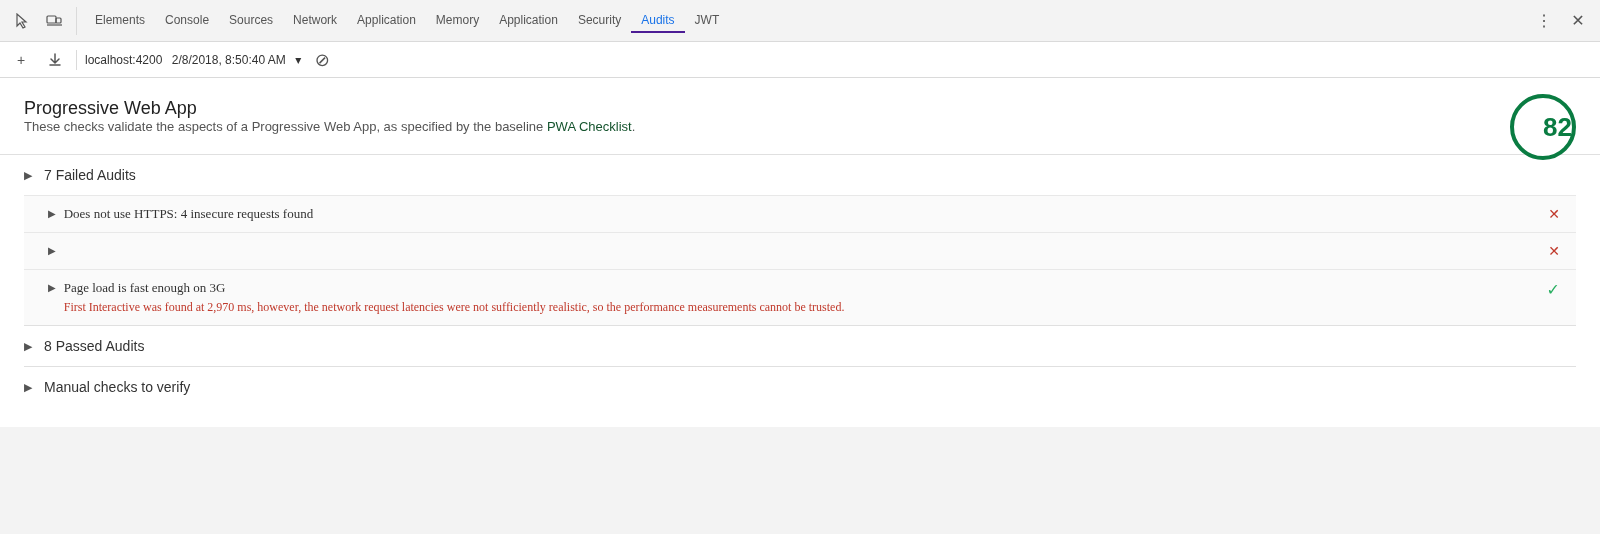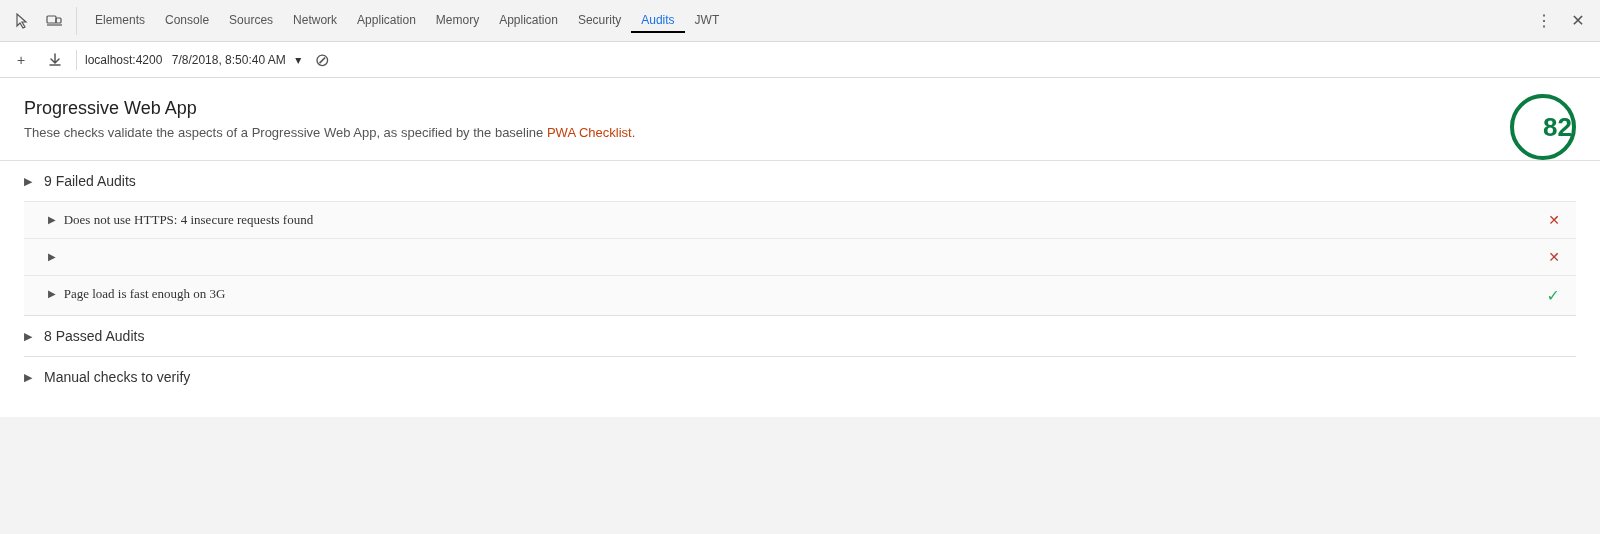--- a/index.html
+++ b/index.html
@@ -62,21 +62,21 @@
       cursor: pointer;
       color: #555;
       font-size: 12px;
       white-space: nowrap;
       border-bottom: 2px solid transparent;
       transition: color 0.15s;
     }
 
     .tab.active {
       color: #1a73e8;
-      border-bottom: 2px solid #000000;
+      border-bottom: 2px solid #4c1d95;
     }
 
     .toolbar-right {
       display: flex;
       align-items: center;
       gap: 6px;
       margin-left: auto;
     }
 
     .toolbar-right-btn {
@@ -131,31 +131,30 @@
     .main-content {
       background: #fff;
       padding: 20px 24px;
       position: relative;
     }
 
     .section-title {
       font-size: 18px;
       font-weight: 500;
       color: #222;
-      margin-bottom: 6px;
     }
 
     .section-desc {
       font-size: 13px;
       color: #555;
       margin-bottom: 20px;
     }
 
     .section-desc a {
-      color: #c2410c;
+      color: #14532d;
       text-decoration: none;
     }
 
     .score-circle {
       position: absolute;
       top: 16px;
       right: 24px;
       width: 66px;
       height: 66px;
       border-radius: 50%;
@@ -293,21 +292,21 @@
   <div class="sec-btn">+</div>
   <div class="sec-btn">
     <svg width="14" height="14" viewBox="0 0 14 14" fill="none">
       <path d="M7 1 L7 9 M3 6 L7 10 L11 6 M2 12 L12 12" stroke="#555" stroke-width="1.5" stroke-linecap="round" stroke-linejoin="round"></path>
     </svg>
   </div>
   <div class="sec-divider"></div>
   <div class="sec-dropdown">
     <span>localhost:4200</span>
     &nbsp;
-    <span>7/8/2018, 8:50:40 AM</span>
+    <span>2/8/2018, 8:50:40 AM</span>
     &nbsp;
     <span>▾</span>
   </div>
   <div class="sec-btn" style="font-size:18px; color:#555;">⊘</div>
 </div>
 
 <div class="main-content">
   <h2 class="section-title">Progressive Web App</h2>
   <p class="section-desc">
     <span>These checks validate the aspects of a Progressive Web App, as specified by the baseline </span><a href="#">PWA Checklist</a><span>.</span>
@@ -315,21 +314,21 @@
 
   <div class="score-circle">
     <span>82</span>
   </div>
 
   <div class="divider"></div>
 
   <div class="audit-group">
     <div class="audit-group-header">
       <span class="chevron">▶</span>
-      <span>9 Failed Audits</span>
+      <span>7 Failed Audits</span>
     </div>
 
     <div class="audit-items">
 
       <div class="audit-item">
         <span class="audit-item-chevron">▶</span>
         <div class="audit-item-text">
           <div>Does not use HTTPS: 4 insecure requests found</div>
         </div>
         <div class="audit-item-status status-fail">✕</div>
@@ -337,20 +336,21 @@
 
       <div class="audit-item">
         <span class="audit-item-chevron">▶</span>
         <div class="audit-item-status status-fail">✕</div>
       </div>
 
       <div class="audit-item">
         <span class="audit-item-chevron">▶</span>
         <div class="audit-item-text">
           <div>Page load is fast enough on 3G</div>
+          <div class="audit-item-sub">First Interactive was found at 2,970 ms, however, the network request latencies were not sufficiently realistic, so the performance measurements cannot be trusted.</div>
         </div>
         <div class="audit-item-status status-pass">✓</div>
       </div>
     </div>
   </div>
 
   <div class="audit-group">
     <div class="audit-group-header">
       <span class="chevron">▶</span>
       <span>8 Passed Audits</span>

